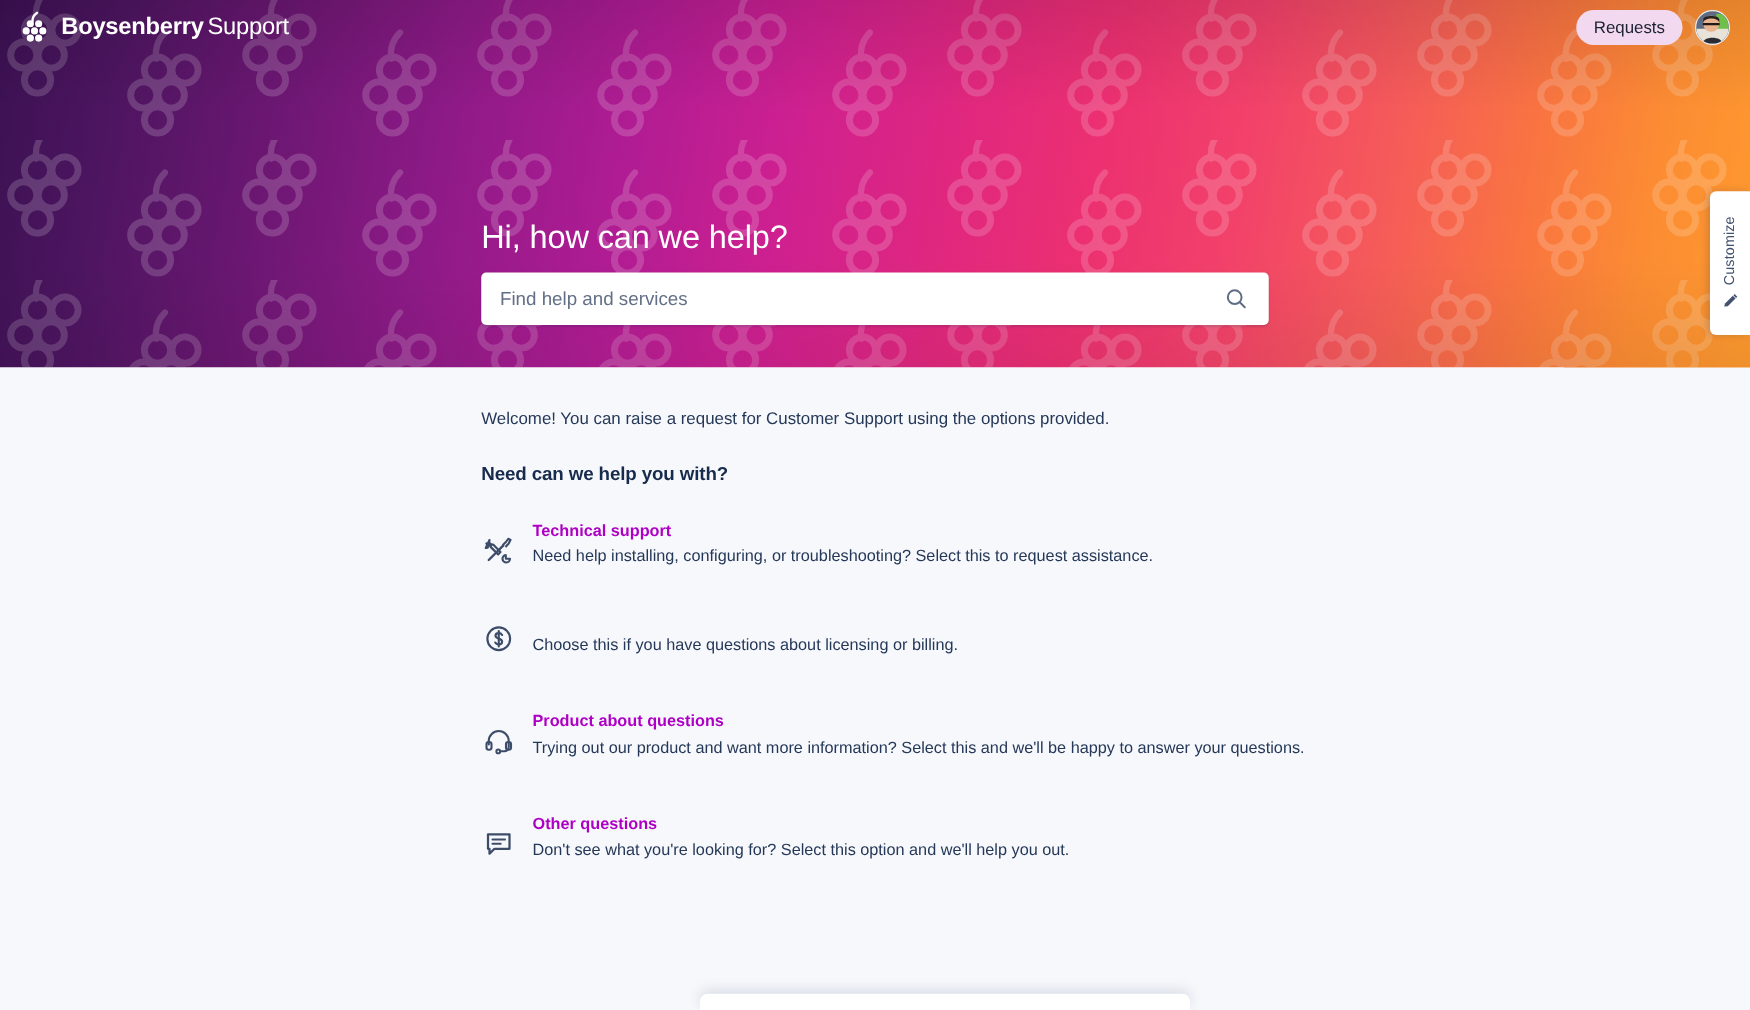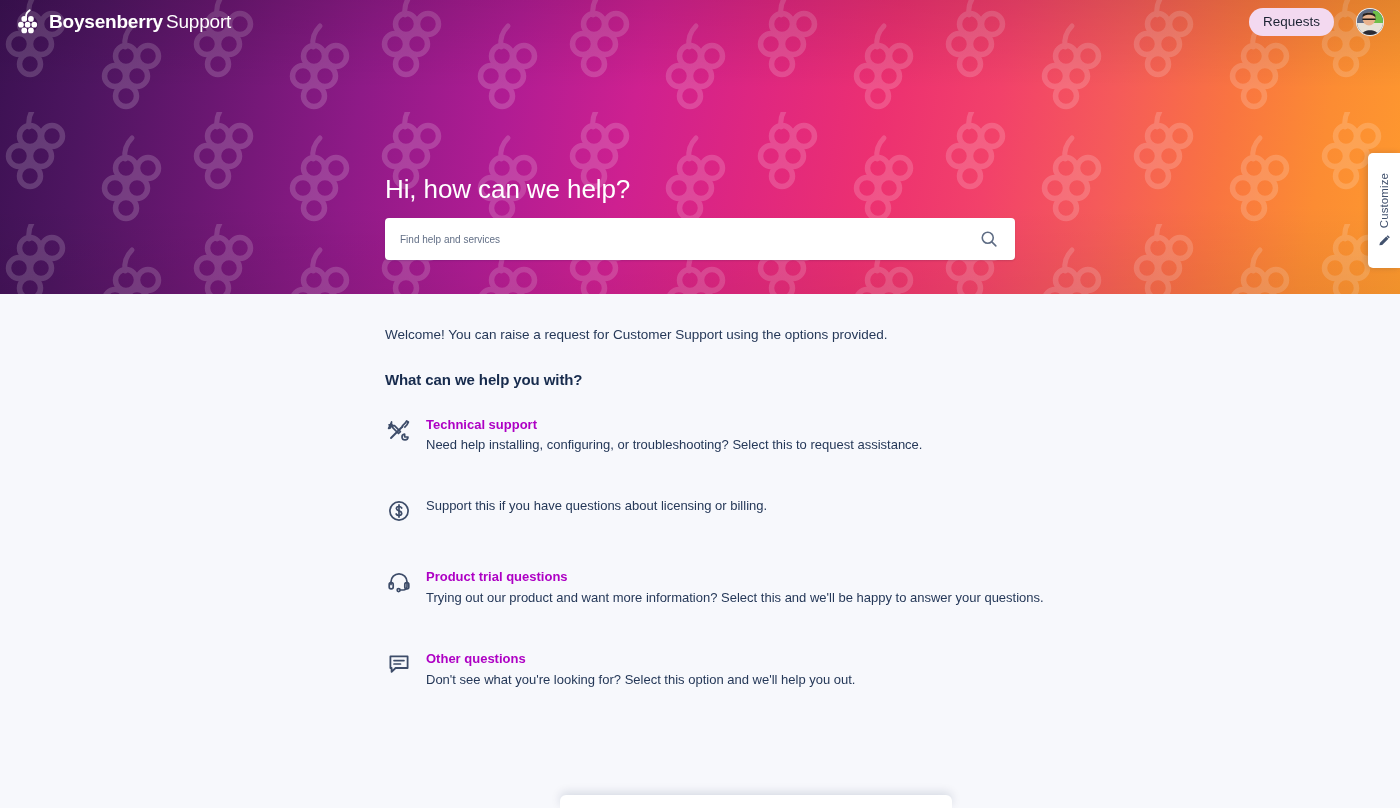--- a/index.html
+++ b/index.html
@@ -81,21 +81,21 @@
     letter-spacing: -0.2px;
     white-space: nowrap;
     line-height: 1;
   }
   .brand-text .b1 { font-weight: bold; }
   .brand-text .b2 { font-weight: normal; margin-left: 3px; }
 
   .nav-right {
     display: flex;
     align-items: flex-end;
-    gap: 22px;
+    gap: 10px;
   }
 
   .requests-btn {
     background: #F3D9F0;
     color: #1B2232;
     border: none;
     border-radius: 16px;
     height: 28px;
     padding: 0 14px;
     font-family: "Liberation Sans", sans-serif;
@@ -144,21 +144,21 @@
     align-items: center;
     padding: 0 14px 0 15px;
     box-shadow: 0 1px 2px rgba(9,30,66,0.14);
   }
 
   .search-input {
     flex: 1;
     border: none;
     outline: none;
     font-family: "Liberation Sans", sans-serif;
-    font-size: 10px;
+    font-size: 15px;
     color: #172B4D;
     background: transparent;
     height: 100%;
   }
   .search-input::placeholder { color: #626F86; opacity: 1; }
 
   .search-icon-btn {
     border: none;
     background: transparent;
     cursor: pointer;
@@ -229,21 +229,21 @@
     letter-spacing: -0.1px;
   }
 
   .request-list {
     list-style: none;
     margin-top: 19px;
   }
 
   .request-item {
     display: flex;
-    align-items: flex-start;
+    align-items: flex-end;
     gap: 13px;
     padding: 8px 0 8px 0;
     margin-bottom: 26px;
     cursor: pointer;
   }
 
   .req-icon {
     width: 28px;
     height: 28px;
     flex: none;
@@ -374,21 +374,21 @@
     <path d="M4 19.2 L5.2 15.1 L15.9 4.4 L19.6 8.1 L8.9 18.8 Z" fill="#42526E"></path>
     <path d="M16.6 3.7 L18.3 2 L22 5.7 L20.3 7.4 Z" fill="#42526E"></path>
   </svg>
 </div>
 
 <main class="main">
   <div class="content">
 
     <p class="welcome-text">Welcome! You can raise a request for Customer Support using the options provided.</p>
 
-    <h2 class="section-heading">What can we help you with?</h2>
+    <h2 class="section-heading">Need can we help you with?</h2>
 
     <ul class="request-list">
 
       <li class="request-item">
         <span class="req-icon">
           <svg width="24" height="24" viewBox="0 0 24 24" aria-hidden="true">
             <path d="M4.6 4.0 a2.6 2.6 0 0 0 2.9 3.6 L13.4 13.6 L11.5 15.5 L5.7 9.7 A2.6 2.6 0 0 0 2.1 6.8 L4.0 8.7 L3.1 10.1 L1.6 10.4 Z" fill="none" stroke="#3D4C69" stroke-width="1.7" stroke-linejoin="round"></path>
             <line x1="4.0" y1="20.0" x2="15.5" y2="8.5" stroke="#3D4C69" stroke-width="1.9" stroke-linecap="round"></line>
             <path d="M15.1 8.2 L17.9 5.4 L19.6 3.0 L21.4 4.0 L19.8 7.0 L17.3 9.6" fill="none" stroke="#3D4C69" stroke-width="1.7" stroke-linejoin="round"></path>
             <path d="M17.6 16.0 a3.0 3.0 0 1 0 3.4 3.0 h-3.3 Z" fill="none" stroke="#3D4C69" stroke-width="1.7" stroke-linejoin="round"></path>
@@ -402,35 +402,35 @@
 
       <li class="request-item">
         <span class="req-icon">
           <svg width="24" height="24" viewBox="0 0 24 24" aria-hidden="true">
             <circle cx="12" cy="12" r="9.1" fill="none" stroke="#3D4C69" stroke-width="1.7"></circle>
             <path d="M14.7 9.0 C14.0 7.9 12.9 7.4 11.8 7.5 C10.3 7.6 9.4 8.5 9.4 9.6 C9.4 12.4 14.7 11.4 14.7 14.3 C14.7 15.5 13.6 16.4 12.1 16.5 C10.9 16.6 9.8 16.1 9.2 15.0" fill="none" stroke="#3D4C69" stroke-width="1.7" stroke-linecap="round"></path>
             <line x1="12" y1="5.9" x2="12" y2="18.1" stroke="#3D4C69" stroke-width="1.7" stroke-linecap="round"></line>
           </svg>
         </span>
         <div class="req-body">
-          <div class="req-desc">Support this if you have questions about licensing or billing.</div>
+          <div class="req-desc">Choose this if you have questions about licensing or billing.</div>
         </div>
       </li>
 
       <li class="request-item">
         <span class="req-icon">
           <svg width="24" height="24" viewBox="0 0 24 24" aria-hidden="true">
             <path d="M4.0 14.5 V11.8 a8.0 8.0 0 0 1 16 0 V16.4 a3.6 3.6 0 0 1 -3.6 3.6 H13.2" fill="none" stroke="#3D4C69" stroke-width="1.7" stroke-linecap="round"></path>
             <rect x="2.2" y="12.6" width="4.0" height="6.2" rx="1.8" fill="none" stroke="#3D4C69" stroke-width="1.7"></rect>
             <rect x="17.8" y="12.6" width="4.0" height="6.2" rx="1.8" fill="none" stroke="#3D4C69" stroke-width="1.7"></rect>
             <circle cx="11.6" cy="20.1" r="1.5" fill="none" stroke="#3D4C69" stroke-width="1.6"></circle>
           </svg>
         </span>
         <div class="req-body">
-          <div class="req-title">Product trial questions</div>
+          <div class="req-title">Product about questions</div>
           <div class="req-desc">Trying out our product and want more information? Select this and we'll be happy to answer your questions.</div>
         </div>
       </li>
 
       <li class="request-item">
         <span class="req-icon">
           <svg width="24" height="24" viewBox="0 0 24 24" aria-hidden="true">
             <path d="M3.4 4.4 H20.6 V16.0 H8.6 L4.6 19.9 V16.0 H3.4 Z" fill="none" stroke="#3D4C69" stroke-width="1.8" stroke-linejoin="round"></path>
             <line x1="7.0" y1="8.6" x2="17.0" y2="8.6" stroke="#3D4C69" stroke-width="1.7" stroke-linecap="round"></line>
             <line x1="7.0" y1="12.0" x2="13.5" y2="12.0" stroke="#3D4C69" stroke-width="1.7" stroke-linecap="round"></line>

